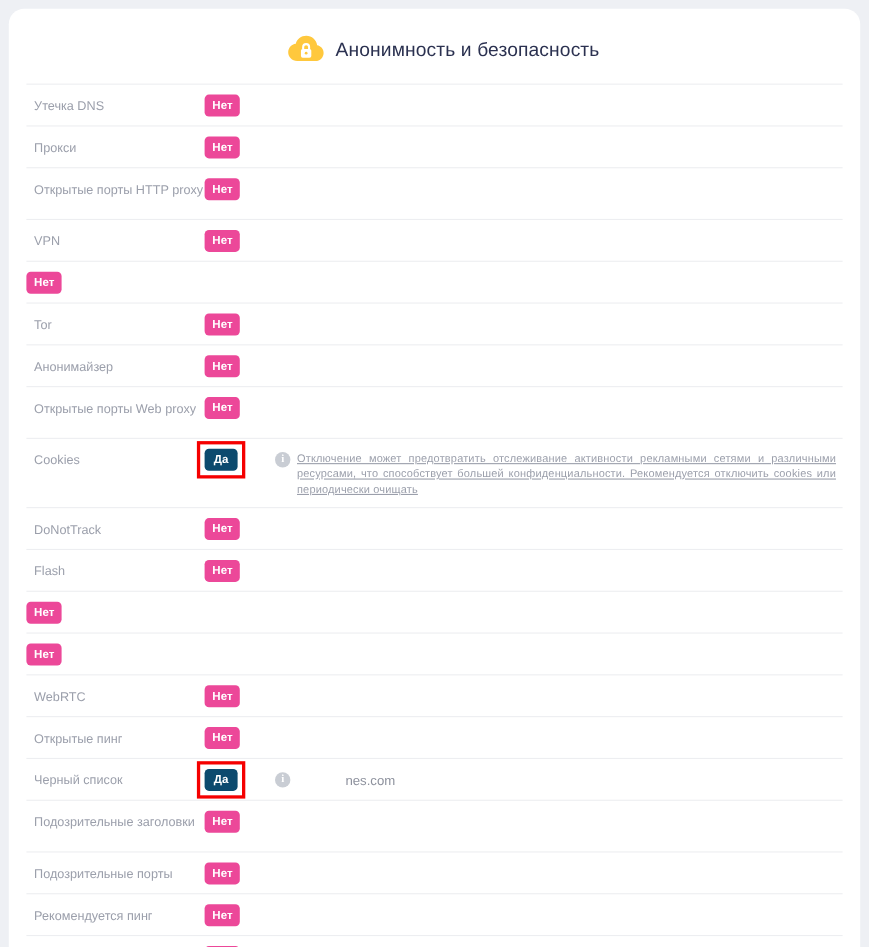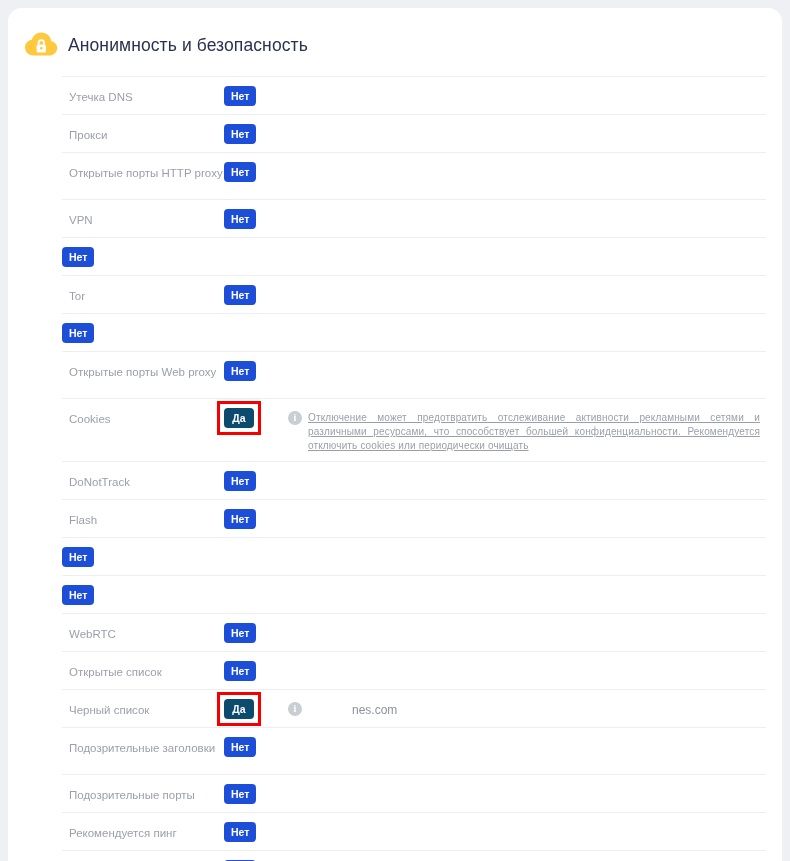--- a/index.html
+++ b/index.html
@@ -22,20 +22,21 @@
     min-height: 830px;
     background: #ffffff;
     border-radius: 14px;
     box-sizing: border-box;
     overflow: hidden;
   }
   .card-header {
     display: flex;
     align-items: center;
     padding: 22px 0 16px 16px;
+    justify-content: center;
   }
   .header-icon {
     width: 34px;
     height: 30px;
     flex: 0 0 34px;
     position: relative;
     margin-right: 10px;
   }
   .header-title {
     font-size: 17.5px;
@@ -46,21 +47,20 @@
   .rows {
     padding: 0 16px 10px 16px;
   }
   .row {
     display: flex;
     align-items: flex-start;
     border-top: 1px solid #edeef1;
     min-height: 34px;
     padding: 9px 0 8px 0;
     box-sizing: border-box;
-    margin-left: 38px;
   }
   .row:first-child {
     border-top: 1px solid #edeef1;
   }
   .row-label {
     flex: 0 0 162px;
     font-size: 11.5px;
     color: #9b9fab;
     line-height: 16.5px;
     padding-top: 3px;
@@ -78,21 +78,21 @@
     min-width: 30px;
     text-align: center;
     font-size: 10.5px;
     font-weight: bold;
     color: #ffffff;
     border-radius: 4px;
     padding: 4px 7px 4px 7px;
     line-height: 12px;
     box-sizing: border-box;
   }
-  .badge.no  { background: #1d4ed8; }
+  .badge.no  { background: #ec4899; }
   .badge.yes { background: #0c4a6e; }
 
   .badge-wrap { position: relative; display: inline-block; }
   .badge-wrap.highlight {
     outline: 3px solid #f50000;
     outline-offset: 4px;
   }
   .info-icon {
     flex: 0 0 14px;
     width: 14px;
@@ -195,20 +195,21 @@
       </div>
       <div class="row">
         <div class="row-label">Tor</div>
         <div class="row-badge-cell">
           <span class="badge-wrap"><span class="badge no">Нет</span></span>
         </div>
         <div class="info-cell"></div>
         <div class="row-desc"></div>
       </div>
       <div class="row">
+        <div class="row-label">Анонимайзер</div>
         <div class="row-badge-cell">
           <span class="badge-wrap"><span class="badge no">Нет</span></span>
         </div>
         <div class="info-cell"></div>
         <div class="row-desc"></div>
       </div>
       <div class="row tall">
         <div class="row-label">Открытые порты Web proxy</div>
         <div class="row-badge-cell">
           <span class="badge-wrap"><span class="badge no">Нет</span></span>
@@ -258,21 +259,21 @@
       </div>
       <div class="row">
         <div class="row-label">WebRTC</div>
         <div class="row-badge-cell">
           <span class="badge-wrap"><span class="badge no">Нет</span></span>
         </div>
         <div class="info-cell"></div>
         <div class="row-desc"></div>
       </div>
       <div class="row">
-        <div class="row-label">Открытые список</div>
+        <div class="row-label">Открытые пинг</div>
         <div class="row-badge-cell">
           <span class="badge-wrap"><span class="badge no">Нет</span></span>
         </div>
         <div class="info-cell"></div>
         <div class="row-desc"></div>
       </div>
       <div class="row">
         <div class="row-label">Черный список</div>
         <div class="row-badge-cell">
           <span class="badge-wrap highlight"><span class="badge yes">Да</span></span>

